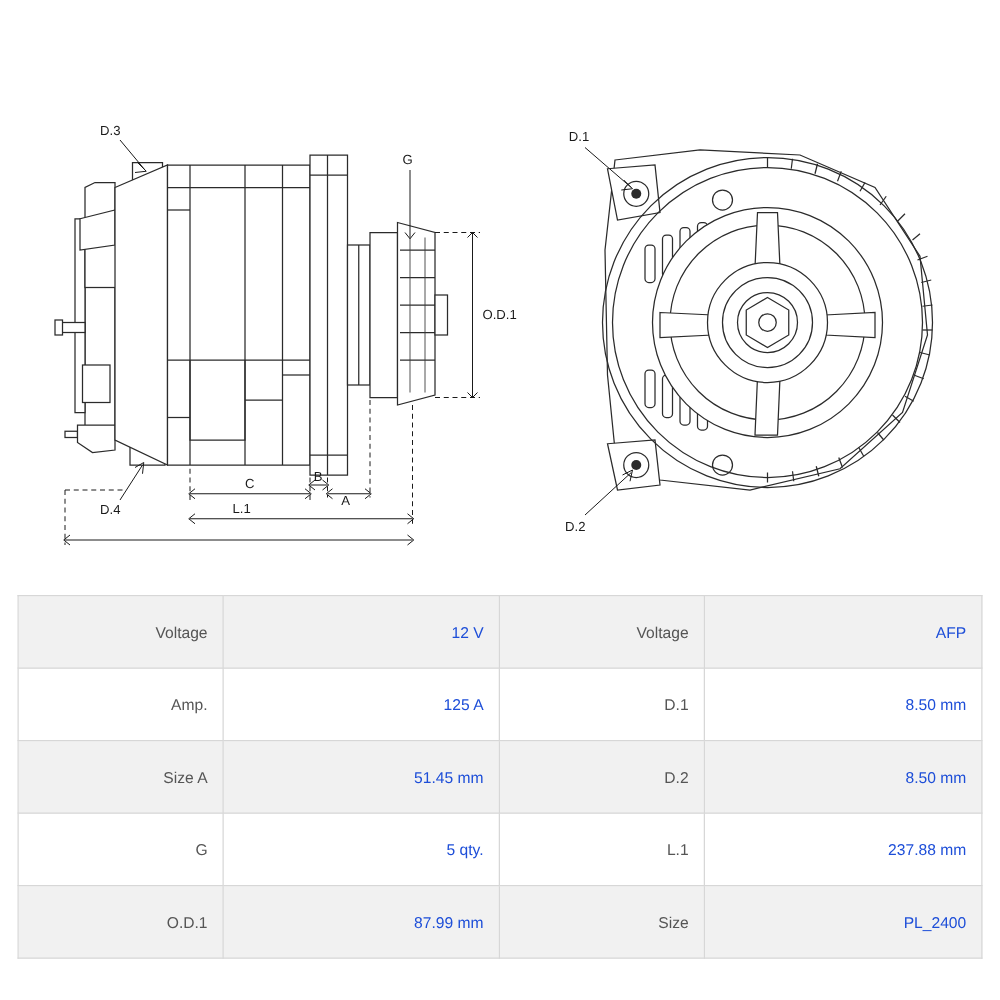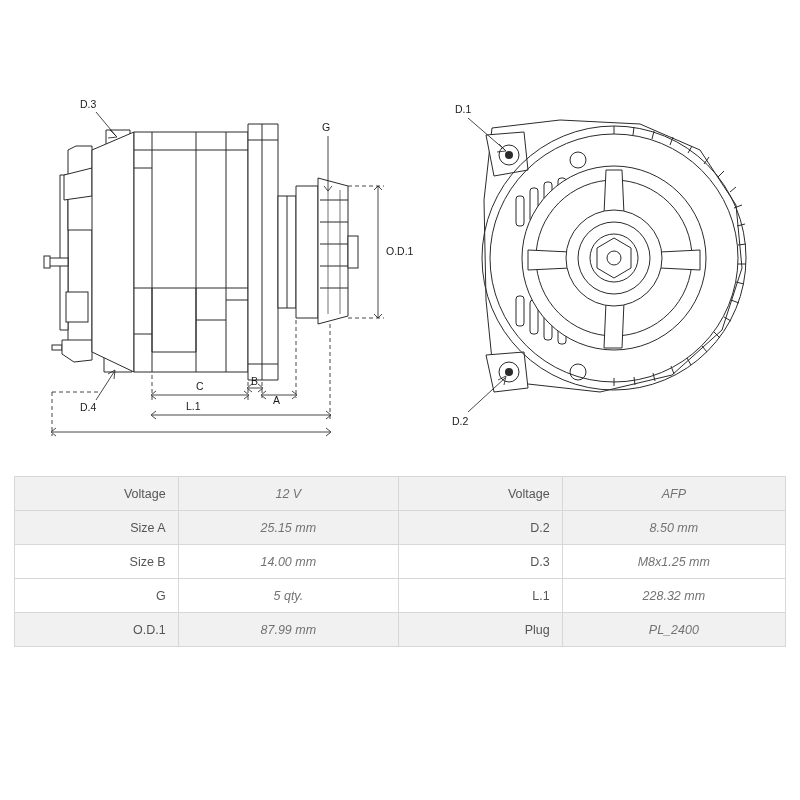--- a/index.html
+++ b/index.html
@@ -37,38 +37,37 @@
   #spec-table {
     position: absolute;
     left: 14px;
     top: 476px;
     width: 772px;
     border-collapse: collapse;
     font-size: 12.5px;
   }
   #spec-table td {
     height: 33px;
-    padding: 0 12px;
+    padding: 12px 12px;
     border: 1px solid #d7d7d7;
     white-space: nowrap;
     margin-left: 44px;
   }
   #spec-table tr.alt td {
     background: #f1f1f1;
   }
   #spec-table tr td.label {
     text-align: right;
     color: #555555;
     width: 160px;
   }
   #spec-table tr td.value {
-    text-align: center;
-    color: #737373;
+    text-align: right;
+    color: #1d4ed8;
     width: 226px;
-    font-style: italic;
   }
 </style>
 </head>
 <body>
 
 <div id="page">
 
   <div id="drawing">
     <svg width="800" height="465" viewBox="0 0 800 465" xmlns="http://www.w3.org/2000/svg">
       <defs>
@@ -270,40 +269,40 @@
   </div>
 
   <table id="spec-table">
     <tbody>
       <tr class="alt">
         <td class="label">Voltage</td>
         <td class="value">12 V</td>
         <td class="label">Voltage</td>
         <td class="value">AFP</td>
       </tr>
+      <tr>
+        <td class="label">Amp.</td>
+        <td class="value">125 A</td>
+        <td class="label">D.1</td>
+        <td class="value">8.50 mm</td>
+      </tr>
       <tr class="alt">
         <td class="label">Size A</td>
-        <td class="value">25.15 mm</td>
+        <td class="value">51.45 mm</td>
         <td class="label">D.2</td>
         <td class="value">8.50 mm</td>
-      </tr>
-      <tr>
-        <td class="label">Size B</td>
-        <td class="value">14.00 mm</td>
-        <td class="label">D.3</td>
-        <td class="value">M8x1.25 mm</td>
       </tr>
       <tr>
         <td class="label">G</td>
         <td class="value">5 qty.</td>
         <td class="label">L.1</td>
-        <td class="value">228.32 mm</td>
+        <td class="value">237.88 mm</td>
       </tr>
       <tr class="alt">
         <td class="label">O.D.1</td>
         <td class="value">87.99 mm</td>
-        <td class="label">Plug</td>
+        <td class="label">Size</td>
         <td class="value">PL_2400</td>
       </tr>
     </tbody>
   </table>
 
 </div>
 
 </body></html>

